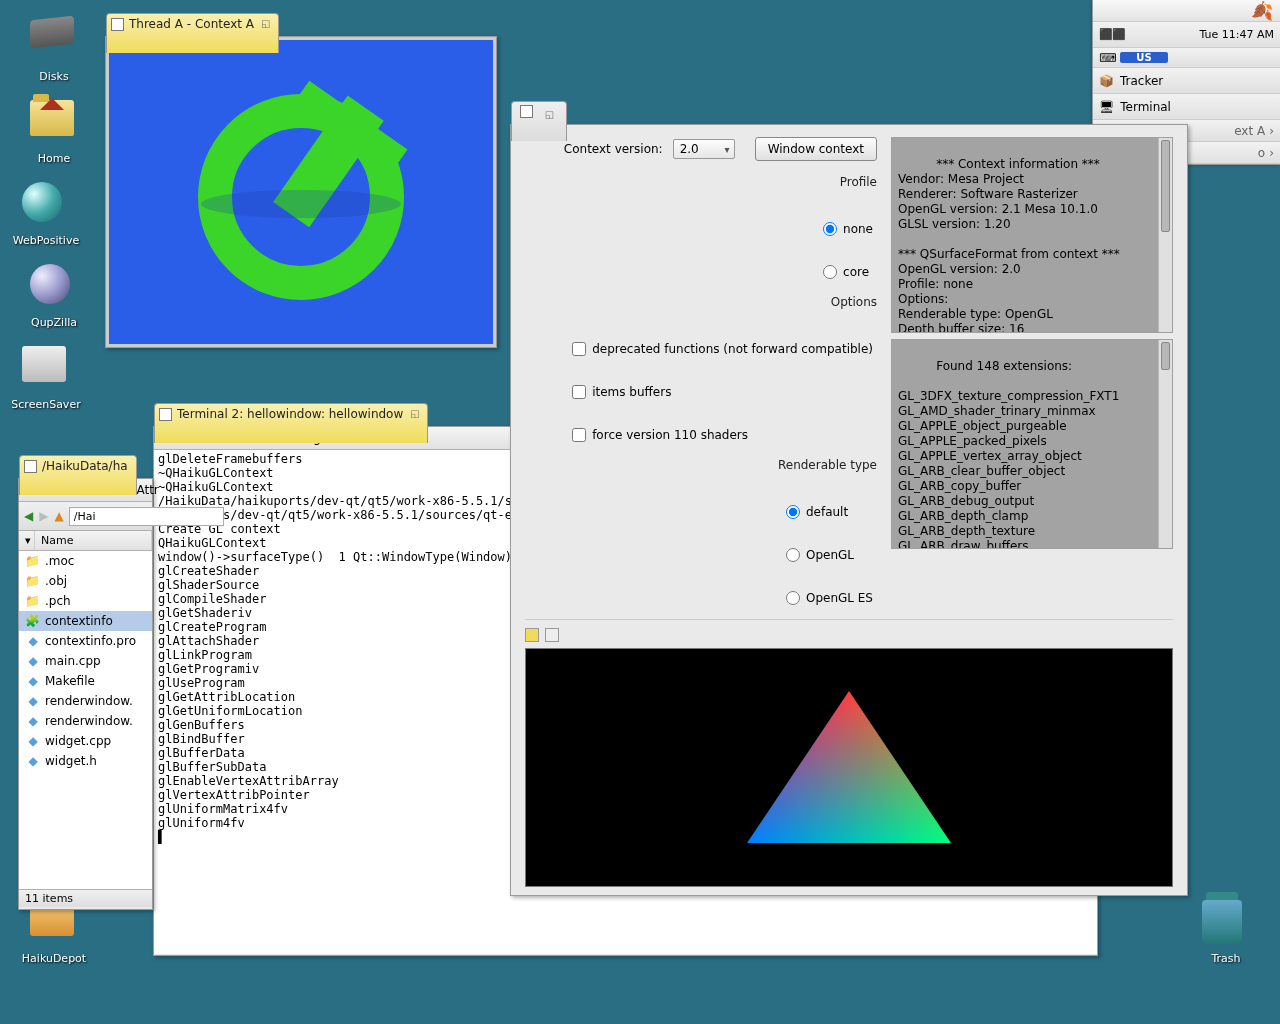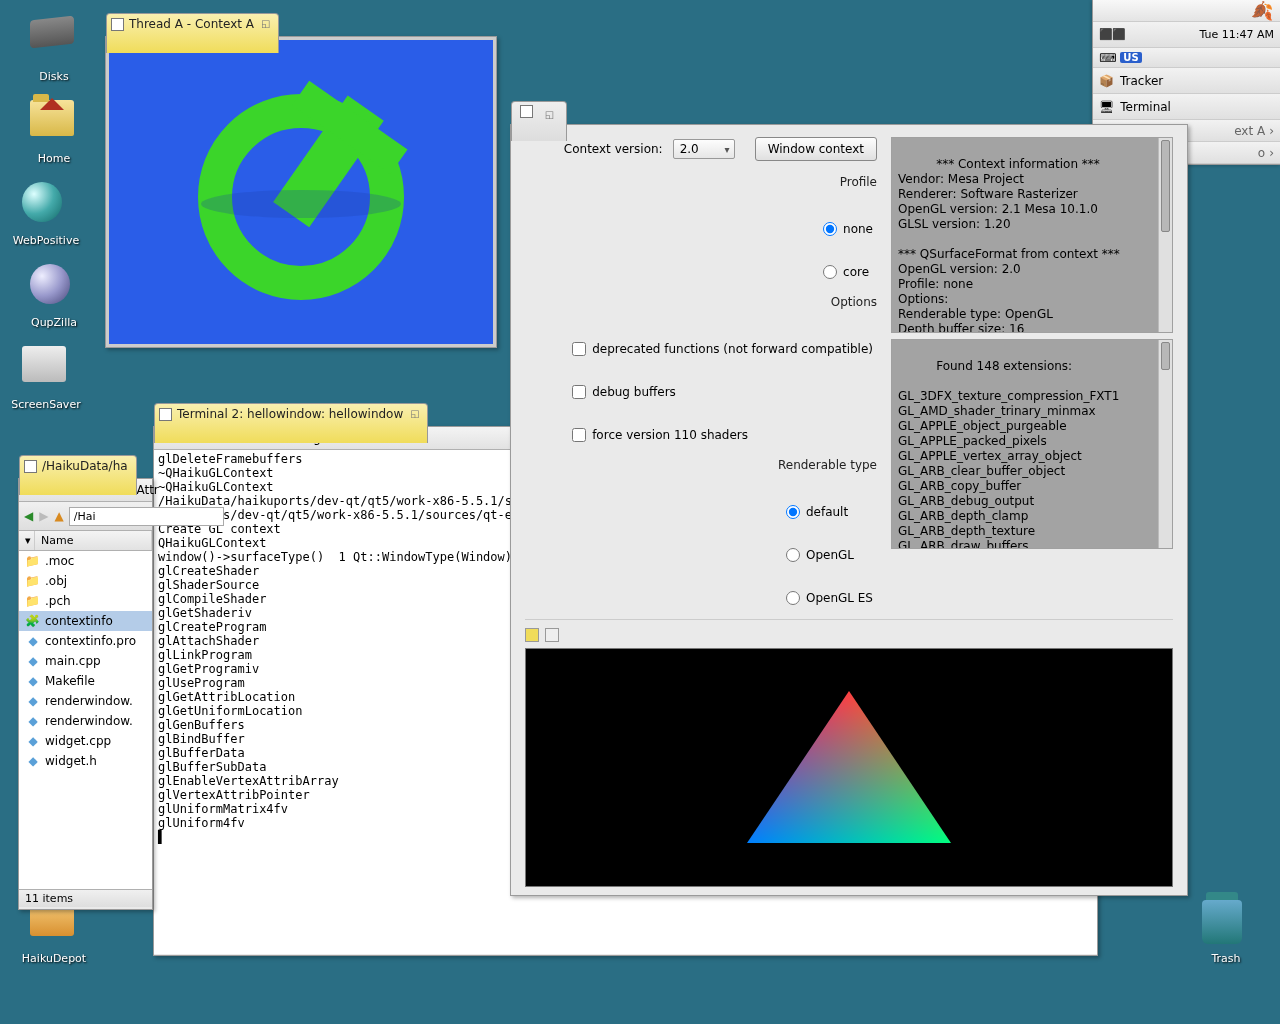--- a/index.html
+++ b/index.html
@@ -12,21 +12,21 @@
 .win { position: absolute; background: #eaeaea; border: 1px solid #9a9a9a; box-shadow: 2px 2px 4px rgba(0,0,0,.3); }
 .win .tab { position: absolute; top: -24px; left: 0; height: 40px; background: linear-gradient(#f9f0b0,#f0dc5a); border: 1px solid #999; border-bottom: none; border-radius: 4px 4px 0 0; padding: 3px 24px 3px 22px; font-size: 12px; color: #222; }
 .win .tab .close-sq { position: absolute; left: 4px; top: 4px; width: 13px; height: 13px; border: 1px solid #777; background: #fff; }
 .win .tab .zoom-sq { position: absolute; right: 4px; top: 4px; width: 13px; height: 13px; font-size: 10px; color: #777; }
 .win .inner-border { border: 3px solid #ccc; height: 100%; }
 
 .deskbar { position: absolute; top: 0; right: 0; width: 188px; background: #e6e6e6; border-left: 1px solid #999; border-bottom: 1px solid #999; box-shadow: -1px 1px 3px rgba(0,0,0,.2); }
 .deskbar .row { display:flex; align-items:center; height:26px; padding:2px 6px; border-bottom:1px solid #ccc; background:linear-gradient(#f2f2f2,#e0e0e0); }
 .deskbar .leaf { color:#5b8fd6; font-size:18px; margin-left:auto; }
 .deskbar .clock { font-size:11px; margin-left:auto; }
-.deskbar .flag { display:inline-block; padding:0 3px; background:#2a5fcc; color:#fff; font-size:10px; font-weight:bold; border-radius:2px; margin-left:4px; }
+.deskbar .flag { display:inline-block; padding:0 16px; background:#2a5fcc; color:#fff; font-size:10px; font-weight:bold; border-radius:2px; margin-left:4px; }
 
 .menubar { display:flex; background:linear-gradient(#f4f4f4,#e2e2e2); border-bottom:1px solid #b0b0b0; }
 .menubar .mi { padding:4px 10px; font-size:12px; }
 
 .toolbar { display:flex; align-items:center; background:linear-gradient(#f0f0f0,#dedede); border-bottom:1px solid #b0b0b0; padding:3px 4px; gap:4px; }
 .tbtn { width:22px; height:22px; display:flex; align-items:center; justify-content:center; border:1px solid transparent; border-radius:2px; }
 
 .path-input { flex:1; background:#fff; border:1px solid #aaa; padding:2px 4px; font-size:11px; }
 
 .filelist { background:#fff; overflow:auto; height:calc(100% - 72px); }
@@ -318,21 +318,21 @@
           </div>
 
         <div class="grp-title">Options</div>
         <div id="option-checks">
             <label class="chk-row">
               <input type="checkbox" style="">
               <span>deprecated functions (not forward compatible)</span>
             </label>
             <label class="chk-row">
               <input type="checkbox" style="">
-              <span>debug buffers</span>
+              <span>items buffers</span>
             </label>
             <label class="chk-row">
               <input type="checkbox" style="">
               <span>force version 110 shaders</span>
             </label>
           </div>
 
         <div class="grp-title">Renderable type</div>
         <div id="render-radios">
             <label class="radio-row">

